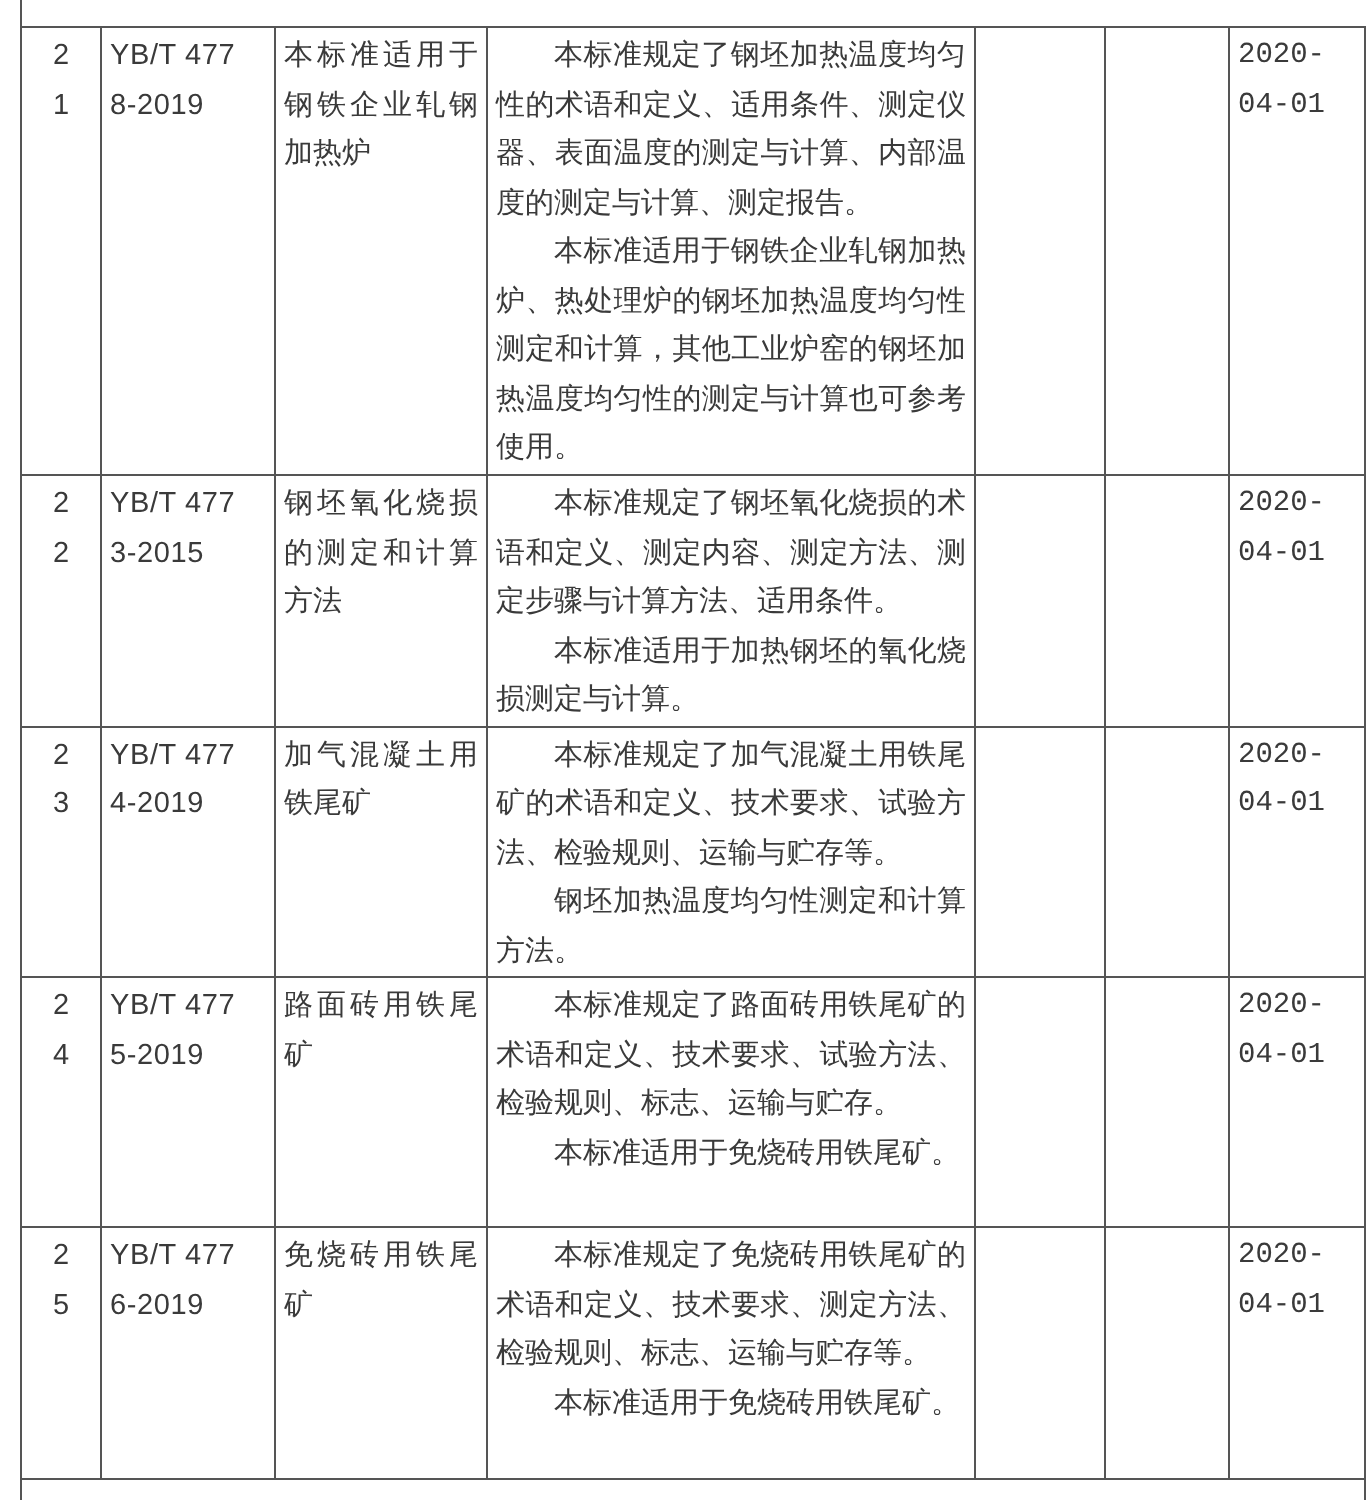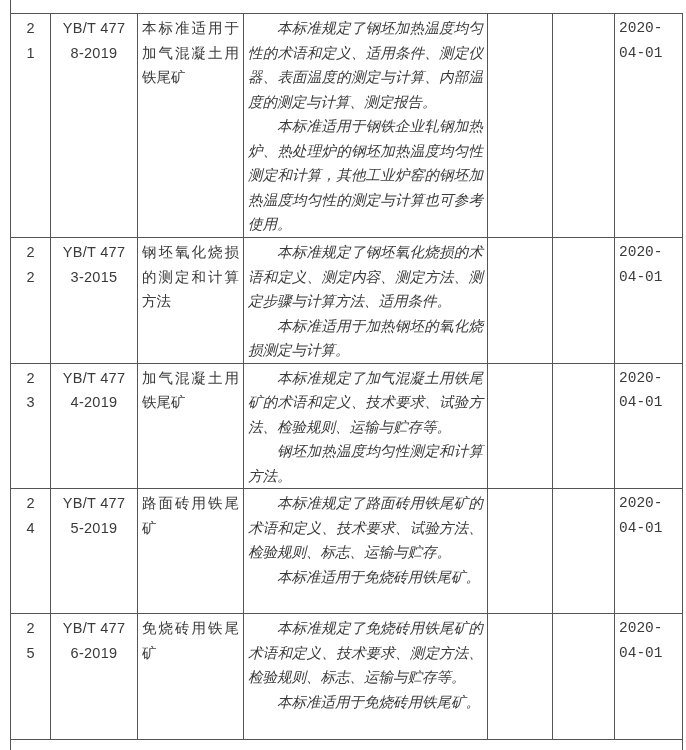--- a/index.html
+++ b/index.html
@@ -32,23 +32,23 @@
   }
   col.w-seq  { width:40px; }
   col.w-code { width:87px; }
   col.w-name { width:106px; }
   col.w-desc { width:244px; }
   col.w-e1   { width:65px; }
   col.w-e2   { width:62px; }
   col.w-date { width:68px; }
 
   td.c-seq  { text-align:center; padding-left:1px; padding-right:1px; }
-  td.c-code { padding-left:6px; letter-spacing:0.3px;text-align:center; }
+  td.c-code { padding-left:6px; letter-spacing:0.3px; }
   td.c-name { text-align:justify; padding-left:5px; padding-right:5px; }
-  td.c-desc { text-align:justify; padding-left:4px; padding-right:4px;font-style:italic; }
+  td.c-desc { text-align:justify; padding-left:4px; padding-right:4px; }
   td.c-date { padding-left:7px; padding-right:4px;font-family:Liberation Mono, monospace; }
 
   td.c-desc p {
     margin:0;
     text-indent:2em;
   }
   tr.r1 td { height:221px; }
   tr.rn td { height:122px; }
   tr.r5 td { height:123px; }
   tr.partial td {
@@ -78,21 +78,21 @@
     <tbody>
         <tr class="r1">
       <td class="c-seq">
         <div>2</div>
         <div>1</div>
       </td>
       <td class="c-code">
         <div>YB/T 477</div>
         <div>8-2019</div>
       </td>
-      <td class="c-name">本标准适用于加气混凝土用铁尾矿</td>
+      <td class="c-name">本标准适用于钢铁企业轧钢加热炉</td>
       <td class="c-desc">
         <p>本标准规定了钢坯加热温度均匀性的术语和定义、适用条件、测定仪器、表面温度的测定与计算、内部温度的测定与计算、测定报告。</p>
         <p>本标准适用于钢铁企业轧钢加热炉、热处理炉的钢坯加热温度均匀性测定和计算，其他工业炉窑的钢坯加热温度均匀性的测定与计算也可参考使用。</p>
       </td>
       <td class="c-e1"></td>
       <td class="c-e2"></td>
       <td class="c-date">2020-04-01</td>
     </tr>
 
     <tr class="rn">

